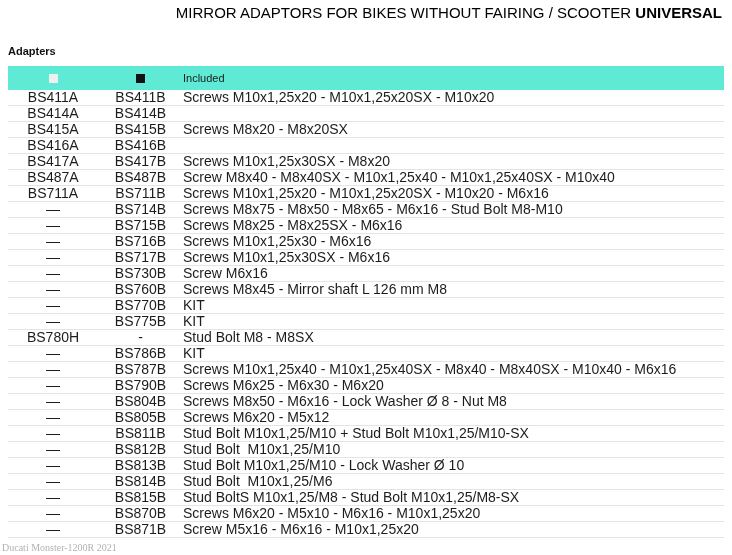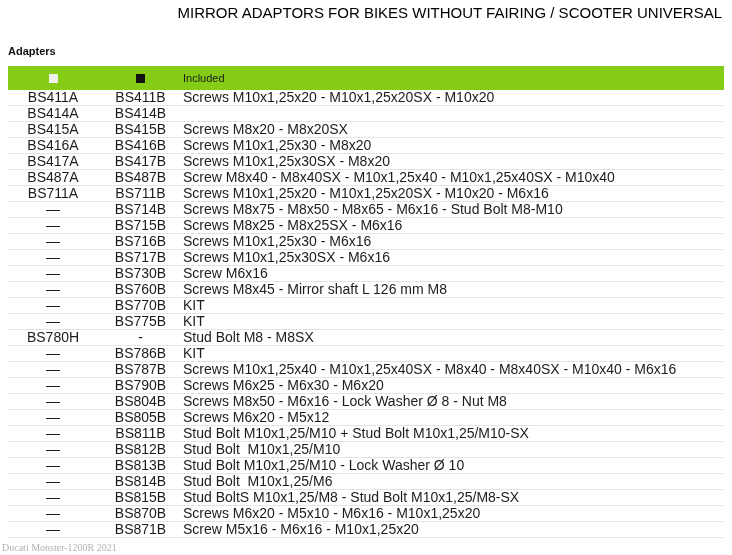--- a/index.html
+++ b/index.html
@@ -11,36 +11,36 @@
     overflow:hidden;
     -webkit-font-smoothing:antialiased;
   }
   .page-title{
     position:absolute;
     top:4px;right:10px;
     font-size:15px;
     color:#000;
     white-space:nowrap;
   }
-  .page-title .title-strong{font-weight:normal;}
+  .page-title .title-strong{font-weight:bold;}
   .adapters-label{
     position:absolute;
     left:8px;top:45px;
     font-size:11px;
     font-weight:bold;
     color:#111;
   }
   .adapters-table{
     position:absolute;
     left:8px;top:66px;
     width:716px;
   }
   .thead{
     height:24px;
-    background:#84cc16;
+    background:#5eead4;
     display:flex;
     align-items:center;
     font-size:11px;
     color:#1c1c1c;
   }
   .col-a{width:90px;display:flex;justify-content:center;align-items:center;flex:0 0 auto;}
   .col-b{width:85px;display:flex;justify-content:center;align-items:center;flex:0 0 auto;}
   .col-c{flex:1 1 auto;text-align:left;white-space:pre-wrap;overflow:hidden;}
   .swatch{width:9px;height:9px;display:inline-block;}
   .swatch-silver{background:#f0f0f0;}
@@ -92,21 +92,20 @@
         <div class="col-b">BS414B</div>
       </div>
       <div class="row">
         <div class="col-a">BS415A</div>
         <div class="col-b">BS415B</div>
         <div class="col-c">Screws M8x20 - M8x20SX</div>
       </div>
       <div class="row">
         <div class="col-a">BS416A</div>
         <div class="col-b">BS416B</div>
-        <div class="col-c">Screws M10x1,25x30 - M8x20</div>
       </div>
       <div class="row">
         <div class="col-a">BS417A</div>
         <div class="col-b">BS417B</div>
         <div class="col-c">Screws M10x1,25x30SX - M8x20</div>
       </div>
       <div class="row">
         <div class="col-a">BS487A</div>
         <div class="col-b">BS487B</div>
         <div class="col-c">Screw M8x40 - M8x40SX - M10x1,25x40 - M10x1,25x40SX - M10x40</div>

